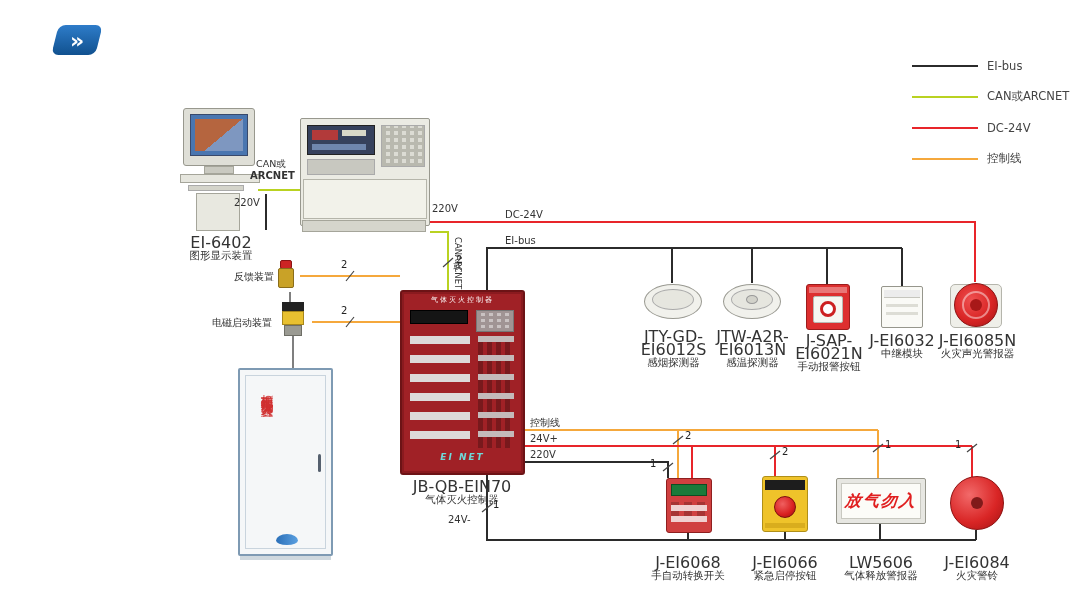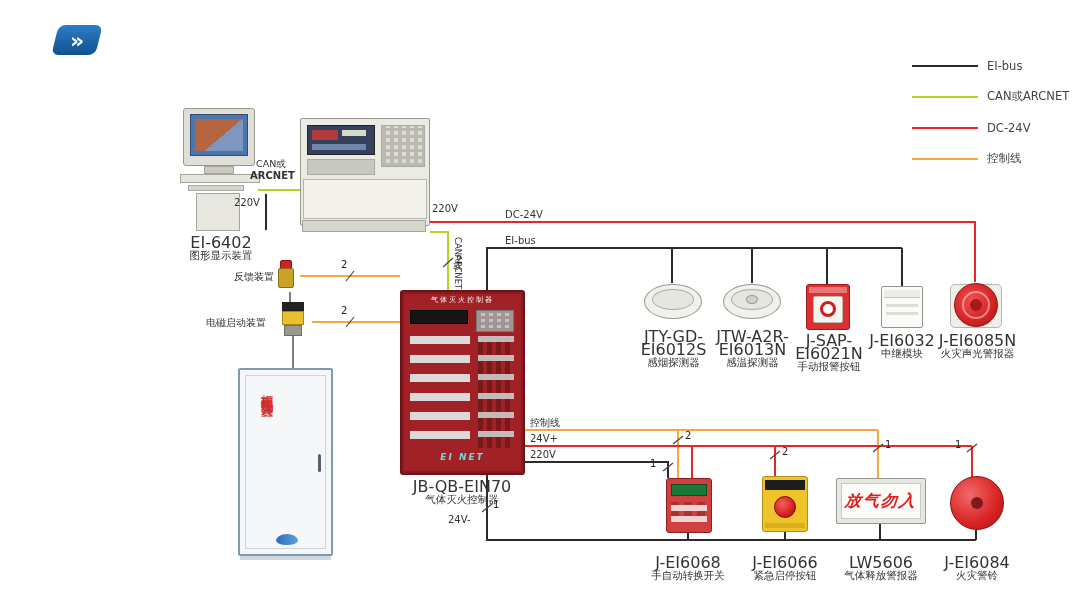--- a/index.html
+++ b/index.html
@@ -141,21 +141,21 @@
     <div style="left:4px;top:0;width:12px;height:9px;background:#cc2424;border:1px solid #8a1414;border-radius:2px;"></div>
     <div style="left:2px;top:8px;width:16px;height:20px;background:#c9a227;border:1px solid #8a6d1a;border-radius:2px;"></div>
   </div>
   <div class="lbl" style="left:222px;top:271px;width:52px;text-align:right;">反馈装置</div>
 
   <div class="comp" style="left:282px;top:302px;width:22px;height:34px;">
     <div style="left:0;top:0;width:22px;height:9px;background:#222;"></div>
     <div style="left:0;top:9px;width:22px;height:14px;background:#e8c030;border:1px solid #a8871a;"></div>
     <div style="left:2px;top:23px;width:18px;height:11px;background:#9a9a92;border:1px solid #6e6e66;"></div>
   </div>
-  <div class="lbl" style="left:206px;top:317px;width:72px;text-align:left;font-family:Liberation Serif, serif;">电磁启动装置</div>
+  <div class="lbl" style="left:206px;top:317px;width:72px;text-align:center;font-family:Liberation Serif, serif;">电磁启动装置</div>
 
   <div class="comp" style="left:400px;top:290px;width:125px;height:185px;">
     <div style="left:0;top:0;width:125px;height:185px;background:#a02126;border:2px solid #6d1316;border-radius:3px;box-shadow:inset 0 0 0 2px #8a1a1f;"></div>
     <div style="left:0;top:5px;width:125px;text-align:center;color:#fff;font-size:7px;letter-spacing:2px;">气体灭火控制器</div>
     <div style="left:10px;top:20px;width:58px;height:14px;background:#151515;border:1px solid #000;"></div>
     <div style="left:76px;top:20px;width:38px;height:22px;background:#c9c2c2;border:1px solid #777;
          background-image:repeating-linear-gradient(0deg,#a09494 0 3px,transparent 3px 6px),repeating-linear-gradient(90deg,#a09494 0 4px,transparent 4px 8px);"></div>
     <div style="left:10px;top:46px;width:60px;height:112px;
          background:repeating-linear-gradient(180deg,#ddd9d9 0 8px,rgba(0,0,0,0) 8px 19px);"></div>
     <div style="left:78px;top:46px;width:36px;height:112px;

